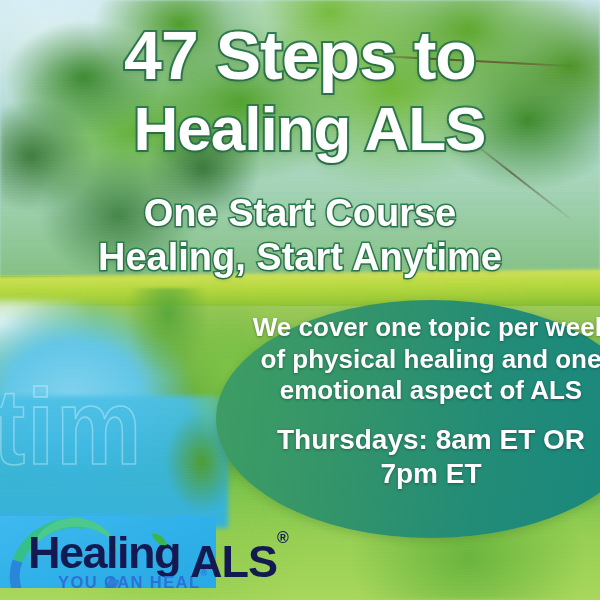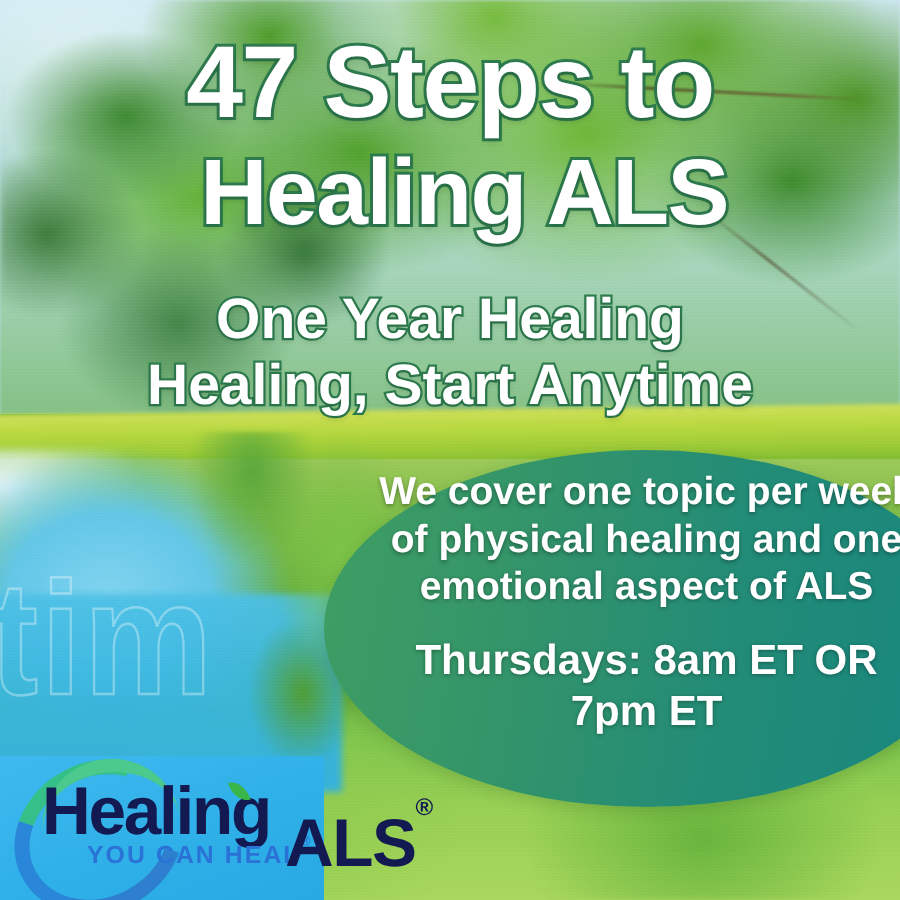--- a/index.html
+++ b/index.html
@@ -165,22 +165,22 @@
     display:flex;flex-direction:column;align-items:center;justify-content:flex-start;
     padding-top:12px;box-sizing:border-box;
     text-align:center;color:#ffffff;font-weight:800;
     text-shadow:0 1px 3px rgba(0,0,0,.35);
   }
   .ovalText .body{font-size:26px;line-height:1.22;display:block;max-width:372px;}
   .ovalText .times{font-size:28px;line-height:1.2;display:block;margin-top:16px;max-width:350px;}
 
   
   .logo{
-    position:absolute;left:0;bottom:0;
-    width:216px;height:96px;
+    position:absolute;left:0;bottom:12px;
+    width:216px;height:72px;
     background:linear-gradient(160deg,#3fb9ef 0%, #2fb0e8 55%, #28a9e4 100%);
     overflow:hidden;
   }
   .swoosh{
     position:absolute;left:8px;top:4px;width:96px;height:80px;
     border:10px solid transparent;
     border-radius:50%;
     border-top-color:#35c08a;
     border-left-color:#2a86d8;
     border-bottom-color:#2f7fd0;
@@ -239,21 +239,21 @@
     <div class="grain"></div>
     <div class="watermark">rtim</div>
   </div>
 
   <div class="headline">
     <span class="l1">47 Steps to</span>
     <span class="l2">Healing ALS</span>
   </div>
 
   <div class="subline">
-    <span class="s1">One Year Healing</span>
+    <span class="s1">One Start Course</span>
     <span class="s2">Healing, Start Anytime</span>
   </div>
 
   <div class="oval"></div>
   <div class="ovalText">
     <span class="body">We cover one topic per week of physical healing and one emotional aspect of ALS</span>
     <span class="times">Thursdays: 8am ET OR 7pm ET</span>
   </div>
 
   <div class="logo">

